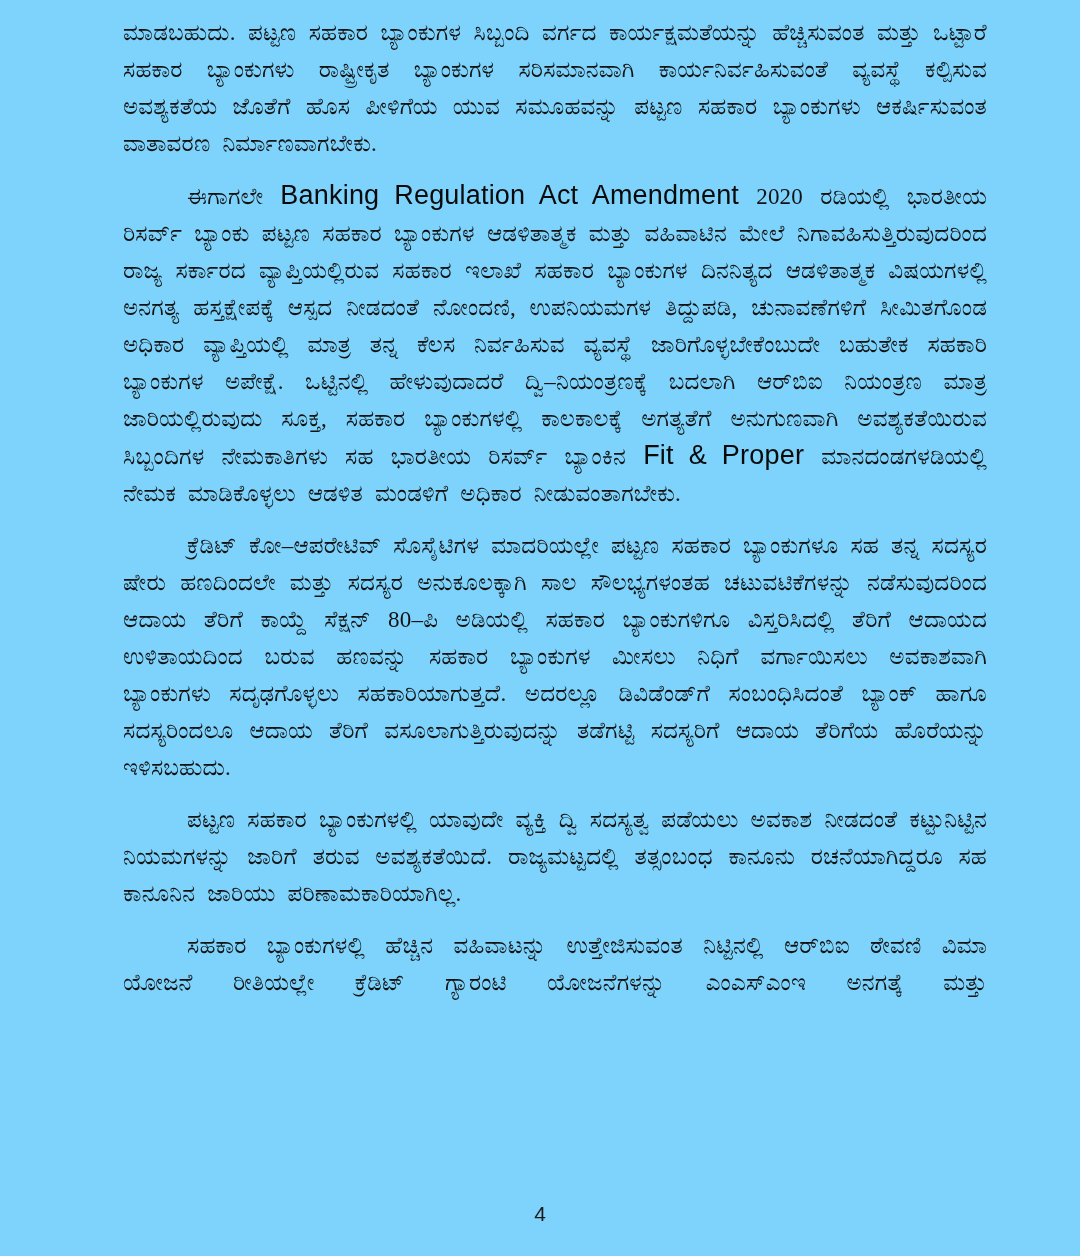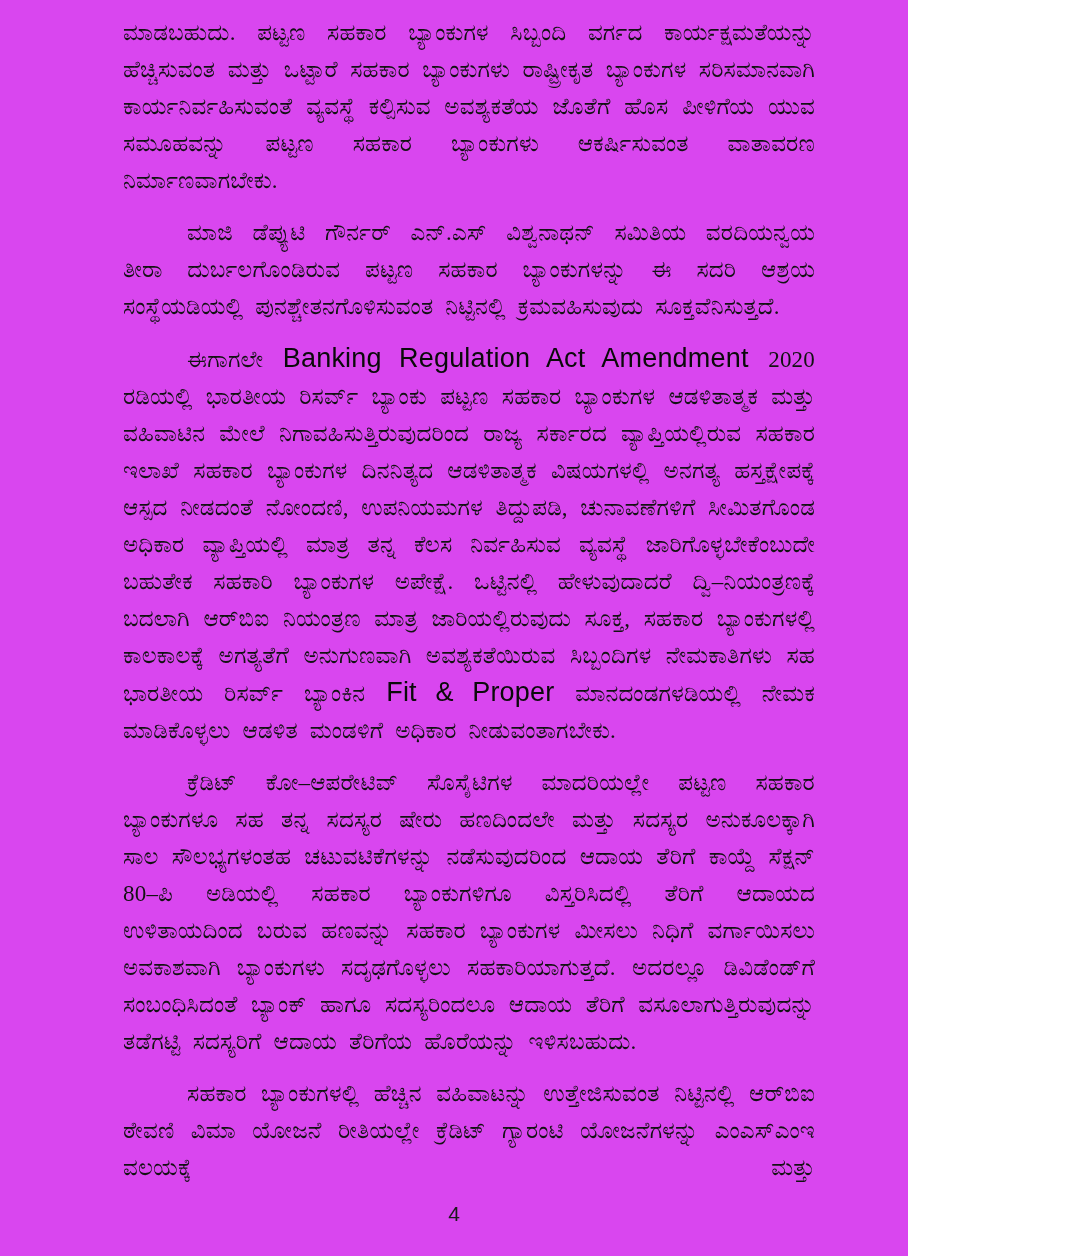--- a/index.html
+++ b/index.html
@@ -2,23 +2,23 @@
 <html><head>
 <meta charset="utf-8">
 <style>
   html, body {
     margin: 0;
     padding: 0;
     background: #ffffff;
   }
   .page {
     position: relative;
-    width: 908px;
+    width: 1080px;
     height: 1256px;
-    background: #d946ef;
+    background: #7dd3fc;
     overflow: hidden;
     font-family: "Liberation Serif", "DejaVu Serif", serif;
     color: #121212;
   }
   .page-body {
     position: absolute;
     top: 14px;
     left: 123px;
     right: 93px;
   }
@@ -53,19 +53,19 @@
     color: #1a1a1a;
   }
 </style>
 </head>
 <body>
 
 <div class="page">
   <div class="page-body" id="page-body">
 
   <p class=""><span class="run-kn">ಮಾಡಬಹುದು. ಪಟ್ಟಣ ಸಹಕಾರ ಬ್ಯಾಂಕುಗಳ ಸಿಬ್ಬಂದಿ ವರ್ಗದ ಕಾರ್ಯಕ್ಷಮತೆಯನ್ನು ಹೆಚ್ಚಿಸುವಂತ ಮತ್ತು ಒಟ್ಟಾರೆ ಸಹಕಾರ ಬ್ಯಾಂಕುಗಳು ರಾಷ್ಟ್ರೀಕೃತ ಬ್ಯಾಂಕುಗಳ ಸರಿಸಮಾನವಾಗಿ ಕಾರ್ಯನಿರ್ವಹಿಸುವಂತೆ ವ್ಯವಸ್ಥೆ ಕಲ್ಪಿಸುವ ಅವಶ್ಯಕತೆಯ ಜೊತೆಗೆ ಹೊಸ ಪೀಳಿಗೆಯ ಯುವ ಸಮೂಹವನ್ನು ಪಟ್ಟಣ ಸಹಕಾರ ಬ್ಯಾಂಕುಗಳು ಆಕರ್ಷಿಸುವಂತ ವಾತಾವರಣ ನಿರ್ಮಾಣವಾಗಬೇಕು.</span></p>
-      <p class="indent"><span class="run-kn">ಮಾಜಿ ಡೆಪ್ಯುಟಿ ಗೌರ್ನರ್ ಎನ್.ಎಸ್ ವಿಶ್ವನಾಥನ್  ಸಮಿತಿಯ ವರದಿಯನ್ವಯ ತೀರಾ ದುರ್ಬಲಗೊಂಡಿರುವ ಪಟ್ಟಣ ಸಹಕಾರ ಬ್ಯಾಂಕುಗಳನ್ನು ಈ ಸದರಿ ಆಶ್ರಯ ಸಂಸ್ಥೆಯಡಿಯಲ್ಲಿ ಪುನಶ್ಚೇತನಗೊಳಿಸುವಂತ ನಿಟ್ಟಿನಲ್ಲಿ ಕ್ರಮವಹಿಸುವುದು ಸೂಕ್ತವೆನಿಸುತ್ತದೆ.</span></p>
       <p class="indent"><span class="run-kn">ಈಗಾಗಲೇ </span><span class="run-en">Banking Regulation Act Amendment</span><span class="run-kn"> 2020 ರಡಿಯಲ್ಲಿ ಭಾರತೀಯ ರಿಸರ್ವ್ ಬ್ಯಾಂಕು ಪಟ್ಟಣ ಸಹಕಾರ ಬ್ಯಾಂಕುಗಳ ಆಡಳಿತಾತ್ಮಕ ಮತ್ತು ವಹಿವಾಟಿನ ಮೇಲೆ ನಿಗಾವಹಿಸುತ್ತಿರುವುದರಿಂದ ರಾಜ್ಯ ಸರ್ಕಾರದ ವ್ಯಾಪ್ತಿಯಲ್ಲಿರುವ ಸಹಕಾರ ಇಲಾಖೆ ಸಹಕಾರ ಬ್ಯಾಂಕುಗಳ ದಿನನಿತ್ಯದ ಆಡಳಿತಾತ್ಮಕ ವಿಷಯಗಳಲ್ಲಿ ಅನಗತ್ಯ ಹಸ್ತಕ್ಷೇಪಕ್ಕೆ ಆಸ್ಪದ ನೀಡದಂತೆ ನೋಂದಣಿ, ಉಪನಿಯಮಗಳ ತಿದ್ದುಪಡಿ, ಚುನಾವಣೆಗಳಿಗೆ ಸೀಮಿತಗೊಂಡ ಅಧಿಕಾರ ವ್ಯಾಪ್ತಿಯಲ್ಲಿ ಮಾತ್ರ ತನ್ನ ಕೆಲಸ ನಿರ್ವಹಿಸುವ ವ್ಯವಸ್ಥೆ ಜಾರಿಗೊಳ್ಳಬೇಕೆಂಬುದೇ ಬಹುತೇಕ ಸಹಕಾರಿ ಬ್ಯಾಂಕುಗಳ ಅಪೇಕ್ಷೆ. ಒಟ್ಟಿನಲ್ಲಿ ಹೇಳುವುದಾದರೆ ದ್ವಿ–ನಿಯಂತ್ರಣಕ್ಕೆ ಬದಲಾಗಿ ಆರ್‌ಬಿಐ ನಿಯಂತ್ರಣ ಮಾತ್ರ ಜಾರಿಯಲ್ಲಿರುವುದು ಸೂಕ್ತ, ಸಹಕಾರ ಬ್ಯಾಂಕುಗಳಲ್ಲಿ ಕಾಲಕಾಲಕ್ಕೆ ಅಗತ್ಯತೆಗೆ ಅನುಗುಣವಾಗಿ ಅವಶ್ಯಕತೆಯಿರುವ ಸಿಬ್ಬಂದಿಗಳ ನೇಮಕಾತಿಗಳು ಸಹ ಭಾರತೀಯ ರಿಸರ್ವ್ ಬ್ಯಾಂಕಿನ </span><span class="run-en">Fit &amp; Proper</span><span class="run-kn"> ಮಾನದಂಡಗಳಡಿಯಲ್ಲಿ ನೇಮಕ ಮಾಡಿಕೊಳ್ಳಲು ಆಡಳಿತ ಮಂಡಳಿಗೆ ಅಧಿಕಾರ ನೀಡುವಂತಾಗಬೇಕು.</span></p>
       <p class="indent"><span class="run-kn">ಕ್ರೆಡಿಟ್ ಕೋ–ಆಪರೇಟಿವ್ ಸೊಸೈಟಿಗಳ ಮಾದರಿಯಲ್ಲೇ ಪಟ್ಟಣ ಸಹಕಾರ ಬ್ಯಾಂಕುಗಳೂ ಸಹ ತನ್ನ ಸದಸ್ಯರ ಷೇರು ಹಣದಿಂದಲೇ ಮತ್ತು ಸದಸ್ಯರ ಅನುಕೂಲಕ್ಕಾಗಿ ಸಾಲ ಸೌಲಭ್ಯಗಳಂತಹ ಚಟುವಟಿಕೆಗಳನ್ನು ನಡೆಸುವುದರಿಂದ ಆದಾಯ ತೆರಿಗೆ ಕಾಯ್ದೆ ಸೆಕ್ಷನ್ 80–ಪಿ ಅಡಿಯಲ್ಲಿ ಸಹಕಾರ ಬ್ಯಾಂಕುಗಳಿಗೂ ವಿಸ್ತರಿಸಿದಲ್ಲಿ ತೆರಿಗೆ ಆದಾಯದ ಉಳಿತಾಯದಿಂದ ಬರುವ ಹಣವನ್ನು ಸಹಕಾರ ಬ್ಯಾಂಕುಗಳ ಮೀಸಲು ನಿಧಿಗೆ ವರ್ಗಾಯಿಸಲು ಅವಕಾಶವಾಗಿ ಬ್ಯಾಂಕುಗಳು ಸದೃಢಗೊಳ್ಳಲು ಸಹಕಾರಿಯಾಗುತ್ತದೆ. ಅದರಲ್ಲೂ ಡಿವಿಡೆಂಡ್‌ಗೆ ಸಂಬಂಧಿಸಿದಂತೆ ಬ್ಯಾಂಕ್ ಹಾಗೂ ಸದಸ್ಯರಿಂದಲೂ ಆದಾಯ ತೆರಿಗೆ ವಸೂಲಾಗುತ್ತಿರುವುದನ್ನು ತಡೆಗಟ್ಟಿ ಸದಸ್ಯರಿಗೆ ಆದಾಯ ತೆರಿಗೆಯ ಹೊರೆಯನ್ನು ಇಳಿಸಬಹುದು.</span></p>
-      <p class="indent continued"><span class="run-kn">ಸಹಕಾರ ಬ್ಯಾಂಕುಗಳಲ್ಲಿ ಹೆಚ್ಚಿನ ವಹಿವಾಟನ್ನು ಉತ್ತೇಜಿಸುವಂತ ನಿಟ್ಟಿನಲ್ಲಿ ಆರ್‌ಬಿಐ ಠೇವಣಿ ವಿಮಾ ಯೋಜನೆ ರೀತಿಯಲ್ಲೇ ಕ್ರೆಡಿಟ್ ಗ್ಯಾರಂಟಿ ಯೋಜನೆಗಳನ್ನು ಎಂಎಸ್‌ಎಂಇ ವಲಯಕ್ಕೆ ಮತ್ತು</span></p>
+      <p class="indent"><span class="run-kn">ಪಟ್ಟಣ ಸಹಕಾರ ಬ್ಯಾಂಕುಗಳಲ್ಲಿ ಯಾವುದೇ ವ್ಯಕ್ತಿ ದ್ವಿ ಸದಸ್ಯತ್ವ ಪಡೆಯಲು ಅವಕಾಶ ನೀಡದಂತೆ ಕಟ್ಟುನಿಟ್ಟಿನ ನಿಯಮಗಳನ್ನು ಜಾರಿಗೆ ತರುವ ಅವಶ್ಯಕತೆಯಿದೆ. ರಾಜ್ಯಮಟ್ಟದಲ್ಲಿ ತತ್ಸಂಬಂಧ ಕಾನೂನು ರಚನೆಯಾಗಿದ್ದರೂ ಸಹ ಕಾನೂನಿನ ಜಾರಿಯು ಪರಿಣಾಮಕಾರಿಯಾಗಿಲ್ಲ.</span></p>
+      <p class="indent continued"><span class="run-kn">ಸಹಕಾರ ಬ್ಯಾಂಕುಗಳಲ್ಲಿ ಹೆಚ್ಚಿನ ವಹಿವಾಟನ್ನು ಉತ್ತೇಜಿಸುವಂತ ನಿಟ್ಟಿನಲ್ಲಿ ಆರ್‌ಬಿಐ ಠೇವಣಿ ವಿಮಾ ಯೋಜನೆ ರೀತಿಯಲ್ಲೇ ಕ್ರೆಡಿಟ್ ಗ್ಯಾರಂಟಿ ಯೋಜನೆಗಳನ್ನು ಎಂಎಸ್‌ಎಂಇ ಅನಗತ್ಕೆ ಮತ್ತು</span></p>
     </div>
   <div class="page-footer">4</div>
 </div>
 
 </body></html>

